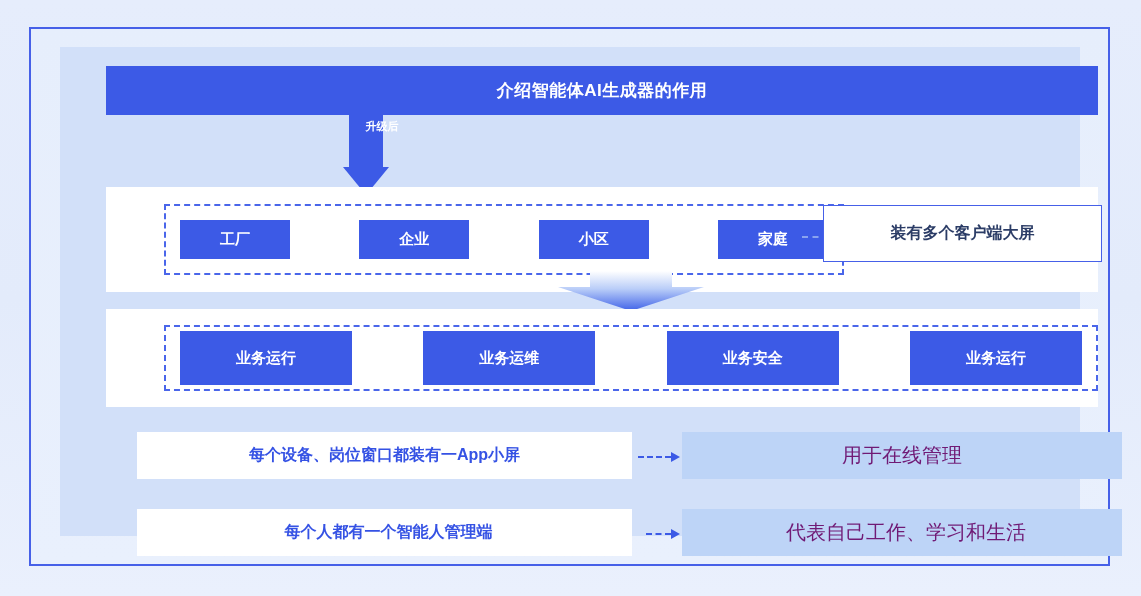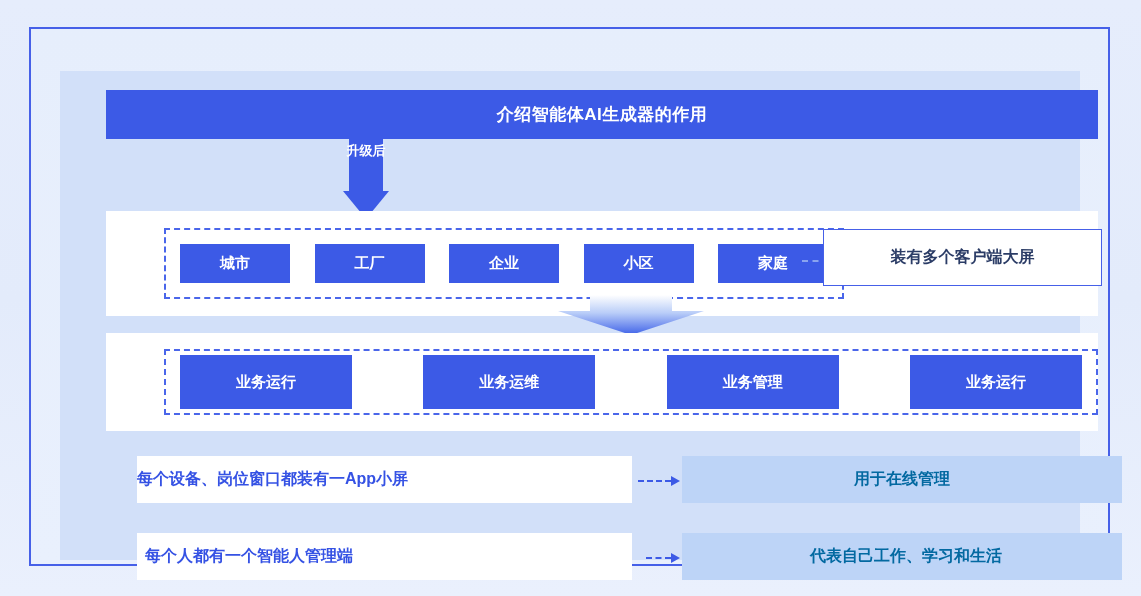--- a/index.html
+++ b/index.html
@@ -28,21 +28,20 @@
   }
 
   
   .stage {
     position: absolute;
     left: 29px;
     top: 18px;
     width: 1020px;
     height: 489px;
     background: #d2e0f9;
-    margin-top: 24px;
   }
 
   
   .title-bar {
     position: absolute;
     left: 46px;
     top: 19px;
     width: 992px;
     height: 49px;
     background: #3c5ae6;
@@ -78,25 +77,25 @@
     left: 0;
     top: 54px;
     width: 0;
     height: 0;
     border-left: 23px solid transparent;
     border-right: 23px solid transparent;
     border-top: 28px solid #3c5ae6;
   }
   .upgrade-arrow .arrow-label {
     position: absolute;
-    left: 0;
+    left: 16px;
     top: 6px;
     width: 46px;
     color: #ffffff;
-    font-size: 13px;
+    font-size: 11px;
     font-weight: bold;
     line-height: 15px;
     text-align: center;
     letter-spacing: 0;
     z-index: 3;
   }
 
   
   .card {
     position: absolute;
@@ -195,41 +194,42 @@
   .bottom-row-2 { top: 462px; padding-left: 8px; }
 
   .bottom-white {
     position: absolute;
     left: 77px;
     width: 495px;
     height: 47px;
     background: #ffffff;
     display: flex;
     align-items: center;
+    justify-content: center;
   }
   .bottom-white .bw-text {
     color: #3552e4;
     font-size: 16px;
     font-weight: bold;
   }
   .bottom-arrow { left: 578px; width: 42px; }
   .bottom-blue {
     position: absolute;
     left: 622px;
     width: 440px;
     height: 47px;
     background: #bdd4f7;
     display: flex;
     align-items: center;
     justify-content: center;
   }
   .bottom-blue .bb-text {
-    color: #0369a1;
-    font-size: 16px;
-    font-weight: bold;
+    color: #701a75;
+    font-size: 20px;
+    font-weight: normal;
   }
 </style>
 </head>
 <body>
 
 <div class="frame">
   <div class="stage">
 
     <div class="title-bar">
       <span class="title-text">介绍智能体AI生成器的作用</span>
@@ -237,21 +237,20 @@
 
     <div class="upgrade-arrow">
       <div class="shaft"></div>
       <div class="head"></div>
       <div class="arrow-label">升级后</div>
     </div>
 
     <div class="card card-tier1">
       <div class="dashed-group dash-tier1">
         <div class="chip-row">
-          <div class="chip">城市</div>
           <div class="chip">工厂</div>
           <div class="chip">企业</div>
           <div class="chip">小区</div>
           <div class="chip">家庭</div>
         </div>
       </div>
     </div>
 
     <div class="dash-arrow arrow-tier1">
       <div class="line"></div>
@@ -273,21 +272,21 @@
         </defs>
         <polygon points="32,0 114,0 114,16 146,16 73,40 0,16 32,16" fill="url(#ga)"></polygon>
       </svg>
     </div>
 
     <div class="card card-tier2">
       <div class="dashed-group dash-tier2">
         <div class="chip-row">
           <div class="chip">业务运行</div>
           <div class="chip">业务运维</div>
-          <div class="chip">业务管理</div>
+          <div class="chip">业务安全</div>
           <div class="chip">业务运行</div>
         </div>
       </div>
     </div>
 
     <div class="bottom-white bottom-row bottom-row-1">
       <span class="bw-text">每个设备、岗位窗口都装有一App小屏</span>
     </div>
     <div class="dash-arrow strong bottom-row bottom-row-1 bottom-arrow" style="top:405px;height:10px;">
       <div class="line"></div>

